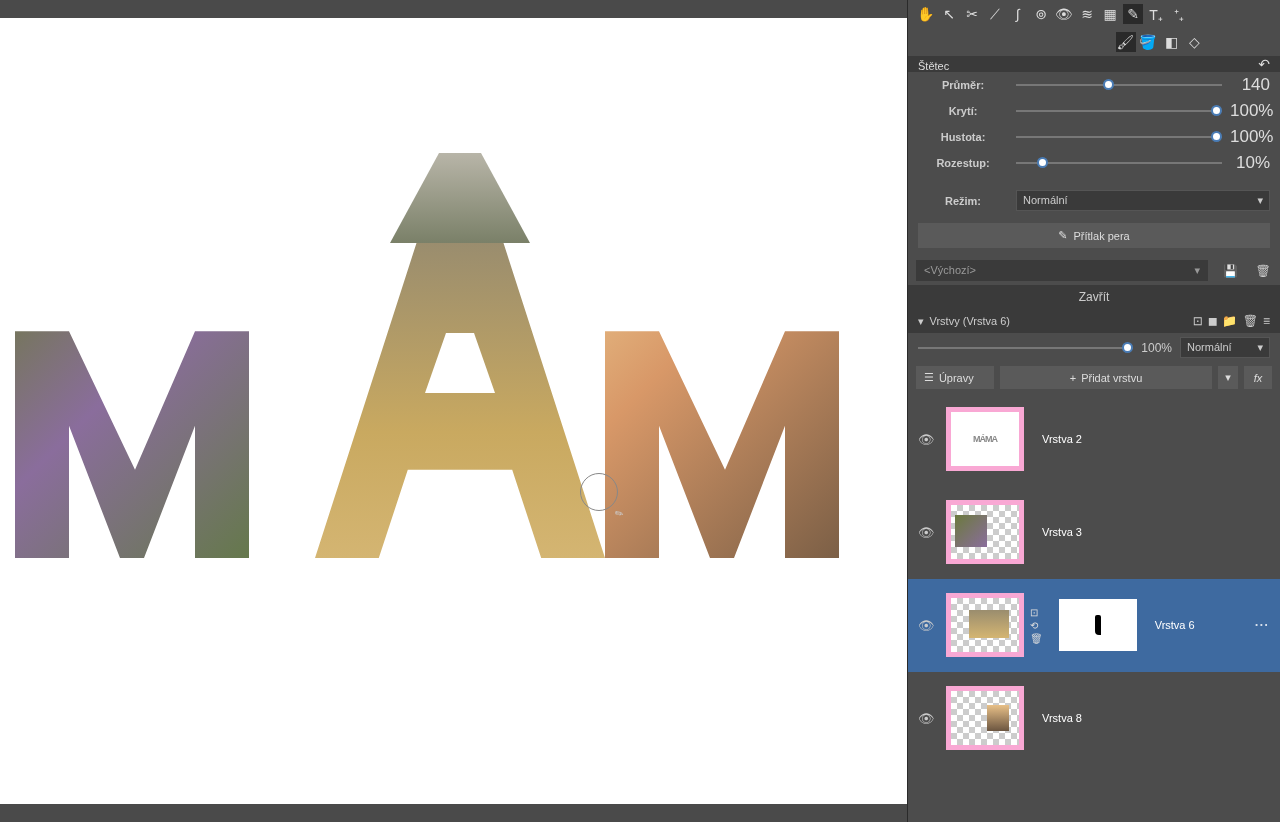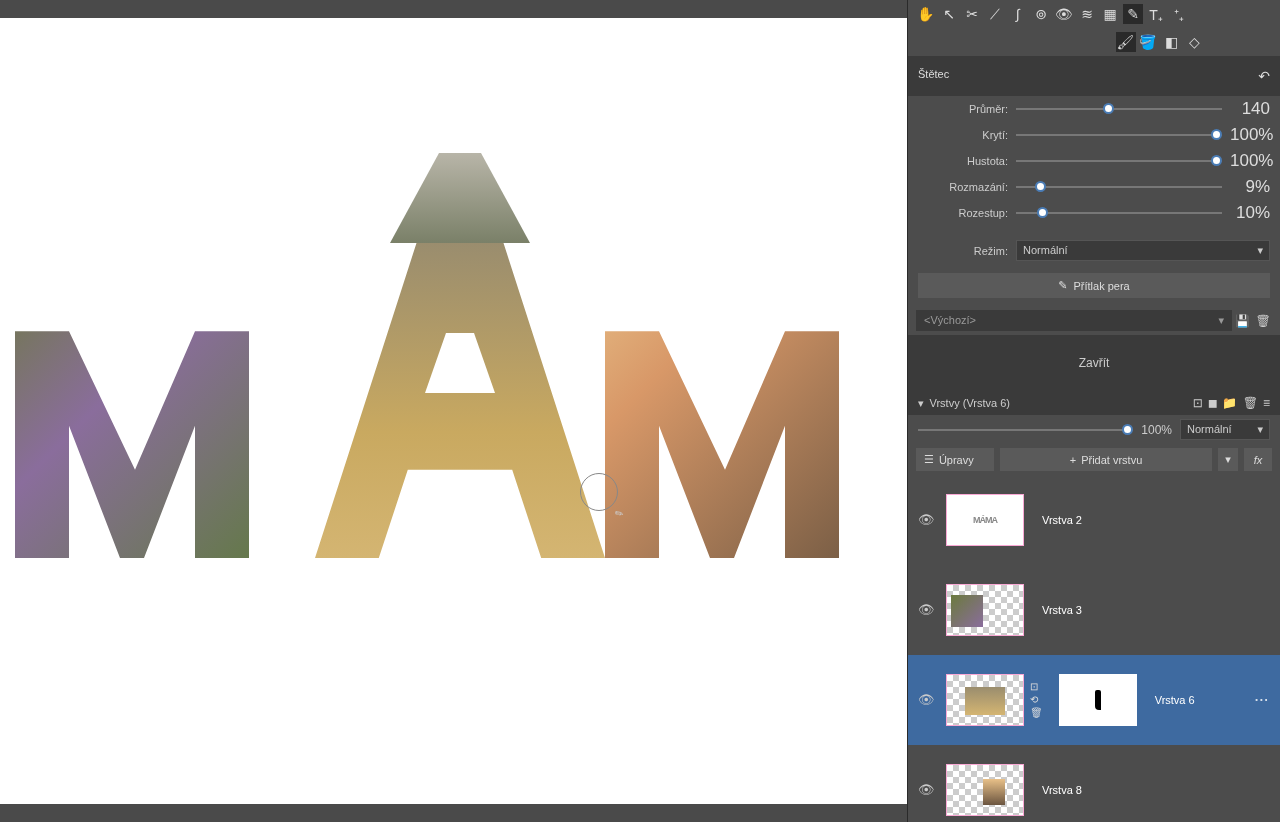--- a/index.html
+++ b/index.html
@@ -18,43 +18,43 @@
 .letter-m2 { background:linear-gradient(135deg,#e8c088 0%,#d89868 30%,#6b5540 100%); clip-path:polygon(0 28%,0 100%,18% 100%,18% 58%,35% 100%,43% 100%,60% 58%,60% 100%,78% 100%,78% 28%,60% 28%,40% 72%,18% 28%); }
 .brush-cursor { position:absolute; top:455px; left:580px; width:38px; height:38px; border:1px solid #888; border-radius:50%; }
 .brush-pen { position:absolute; top:490px; left:615px; font-size:10px; transform:rotate(-30deg); }
 
 .panel { width:373px; background:#4c4c4c; display:flex; flex-direction:column; border-left:1px solid #2a2a2a; }
 .toolbar-row { display:flex; gap:3px; padding:4px 8px; justify-content:flex-start; }
 .toolbar-row.second { justify-content:center; padding-left:140px; }
 .tool-icn { width:20px; height:20px; display:flex; align-items:center; justify-content:center; cursor:pointer; color:#ddd; font-size:14px; }
 .tool-icn.active { background:#2a2a2a; }
 
-.section-hdr { background:#3a3a3a; padding:12px 10px; display:flex; justify-content:space-between; align-items:flex-start; font-size:11px; color:#ddd; }
+.section-hdr { background:#3a3a3a; padding:0 10px; display:flex; justify-content:space-between; align-items:flex-end; font-size:11px; color:#ddd; }
 .section-hdr .back { cursor:pointer; font-size:14px; }
 
 .slider-row { display:flex; align-items:center; padding:3px 10px; gap:8px; }
-.slider-label { width:90px; text-align:right; font-size:11px; color:#ccc; }
+.slider-label { width:90px; text-align:center; font-size:11px; color:#ccc;font-weight:bold; }
 .slider-track { flex:1; height:2px; background:#777; position:relative; cursor:pointer; }
 .slider-thumb { position:absolute; top:-5px; width:11px; height:11px; border-radius:50%; background:#fff; border:2px solid #4a7cb5; }
 .slider-val { width:40px; text-align:right; font-size:17px; color:#ddd; }
 
 .color-row,.mode-row { display:flex; align-items:center; padding:4px 10px; gap:8px; }
 .color-sw { width:34px; height:18px; background:#000; border:1px solid #666; cursor:pointer; }
 .color-picker { width:16px; height:16px; color:#bbb; cursor:pointer; }
 .bw-sw { display:flex; }
 .bw-sw div { width:16px; height:16px; border:1px solid #666; cursor:pointer; }
 .mode-select { flex:1; background:#3a3a3a; color:#ccc; border:1px solid #555; padding:3px 6px; font-size:11px; cursor:pointer; display:flex; justify-content:space-between; }
 
 .pen-btn { margin:8px 10px; padding:6px; background:#5a5a5a; text-align:center; cursor:pointer; font-size:11px; color:#ddd; display:flex; align-items:center; justify-content:center; gap:6px; }
 
-.preset-row { display:flex; align-items:center; padding:4px 8px; gap:2px; background:#4c4c4c; }
+.preset-row { display:flex; align-items:center; padding:4px 8px; gap:14px; background:#4c4c4c; }
 .preset-select { flex:1; background:#3a3a3a; padding:4px 8px; color:#999; font-size:11px; cursor:pointer; display:flex; justify-content:space-between; }
 .preset-icn { width:18px; height:18px; cursor:pointer; color:#ccc; display:flex; align-items:center; justify-content:center; }
 
-.close-btn { background:#3a3a3a; text-align:center; padding:21px; font-size:12px; cursor:pointer; }
+.close-btn { background:#3a3a3a; text-align:center; padding:5px; font-size:12px; cursor:pointer; }
 
 .layers-hdr { background:#3a3a3a; padding:5px 10px; display:flex; align-items:center; gap:6px; font-size:11px; }
 .layers-hdr .arrow { cursor:pointer; }
 .layers-hdr .icons { margin-left:auto; display:flex; gap:5px; }
 .layers-hdr .icons span { cursor:pointer; font-size:12px; color:#ccc; }
 
 .opacity-row { display:flex; align-items:center; padding:4px 10px; gap:8px; }
 .opacity-row .track { flex:1; height:2px; background:#777; position:relative; cursor:pointer; }
 .opacity-row .track .thumb { position:absolute; right:0; top:-5px; width:11px; height:11px; border-radius:50%; background:#fff; border:2px solid #4a7cb5; }
 .blend-sel { width:90px; background:#3a3a3a; color:#ccc; padding:3px 6px; font-size:11px; cursor:pointer; display:flex; justify-content:space-between; border:1px solid #555;}
@@ -63,21 +63,21 @@
 .layer-btn { background:#5a5a5a; padding:5px 8px; font-size:11px; color:#ddd; cursor:pointer; display:flex; align-items:center; gap:5px; }
 .layer-btn.edit { width:78px; }
 .layer-btn.add { flex:1; justify-content:center; }
 .layer-btn.caret { width:20px; justify-content:center; }
 .layer-btn.fx { width:28px; justify-content:center; font-style:italic; }
 
 .layers-list { flex:1; overflow:auto; }
 .layer-item { display:flex; align-items:center; padding:14px 10px; gap:12px; cursor:pointer; border-bottom:1px solid rgba(0,0,0,0); min-height:90px; }
 .layer-item.selected { background:#3e6aa0; }
 .eye { width:16px; cursor:pointer; color:#ccc; font-size:13px; }
-.thumb { width:78px; height:52px; background:#fff; border:1px solid #f9a8d4; position:relative; }
+.thumb { width:78px; height:64px; background:#fff; border:5px solid #f9a8d4; position:relative; }
 .thumb.checker { background:repeating-conic-gradient(#ccc 0 25%,#fff 0 50%) 0 0/12px 12px; }
 .thumb .text-prev { position:absolute; inset:0; display:flex; align-items:center; justify-content:center; font-size:9px; font-weight:bold; color:#888; background:linear-gradient(#fff 35%,transparent 35%,transparent 65%,#fff 65%); letter-spacing:-1px;}
 .thumb .mini { position:absolute; }
 .layer-name { font-size:11px; color:#fff;margin-left:6px; }
 .layer-item.selected .mask-controls { display:flex; flex-direction:column; gap:2px; font-size:10px; color:#ddd; margin-left:-6px; margin-right:4px;}
 .mask-thumb { width:78px; height:52px; background:#fff; border:2px solid #fff; display:flex; align-items:center; justify-content:center; }
 .mask-thumb .ink { width:6px; height:20px; background:#000; border-radius:2px 2px 0 4px; }
 .layer-item .more { margin-left:auto; color:#fff; cursor:pointer; font-size:14px; writing-mode:vertical-lr; }
 </style>
 </head>
@@ -143,27 +143,20 @@
     <div class="slider-val">100%</div>
   </div>
   <div class="slider-row">
     <div class="slider-label">Hustota:</div>
     <div class="slider-track">
         <div class="slider-thumb" style="left:calc(100% - 11px)"></div>
       </div>
     <div class="slider-val">100%</div>
   </div>
   <div class="slider-row">
-    <div class="slider-label">Rozmazání:</div>
-    <div class="slider-track">
-        <div class="slider-thumb" style="left:9%"></div>
-      </div>
-    <div class="slider-val">9%</div>
-  </div>
-  <div class="slider-row">
     <div class="slider-label">Rozestup:</div>
     <div class="slider-track">
         <div class="slider-thumb" style="left:10%"></div>
       </div>
     <div class="slider-val">10%</div>
   </div>
 
   <div style="height:10px"></div>
   <div class="mode-row">
     <div class="slider-label">Režim:</div>

